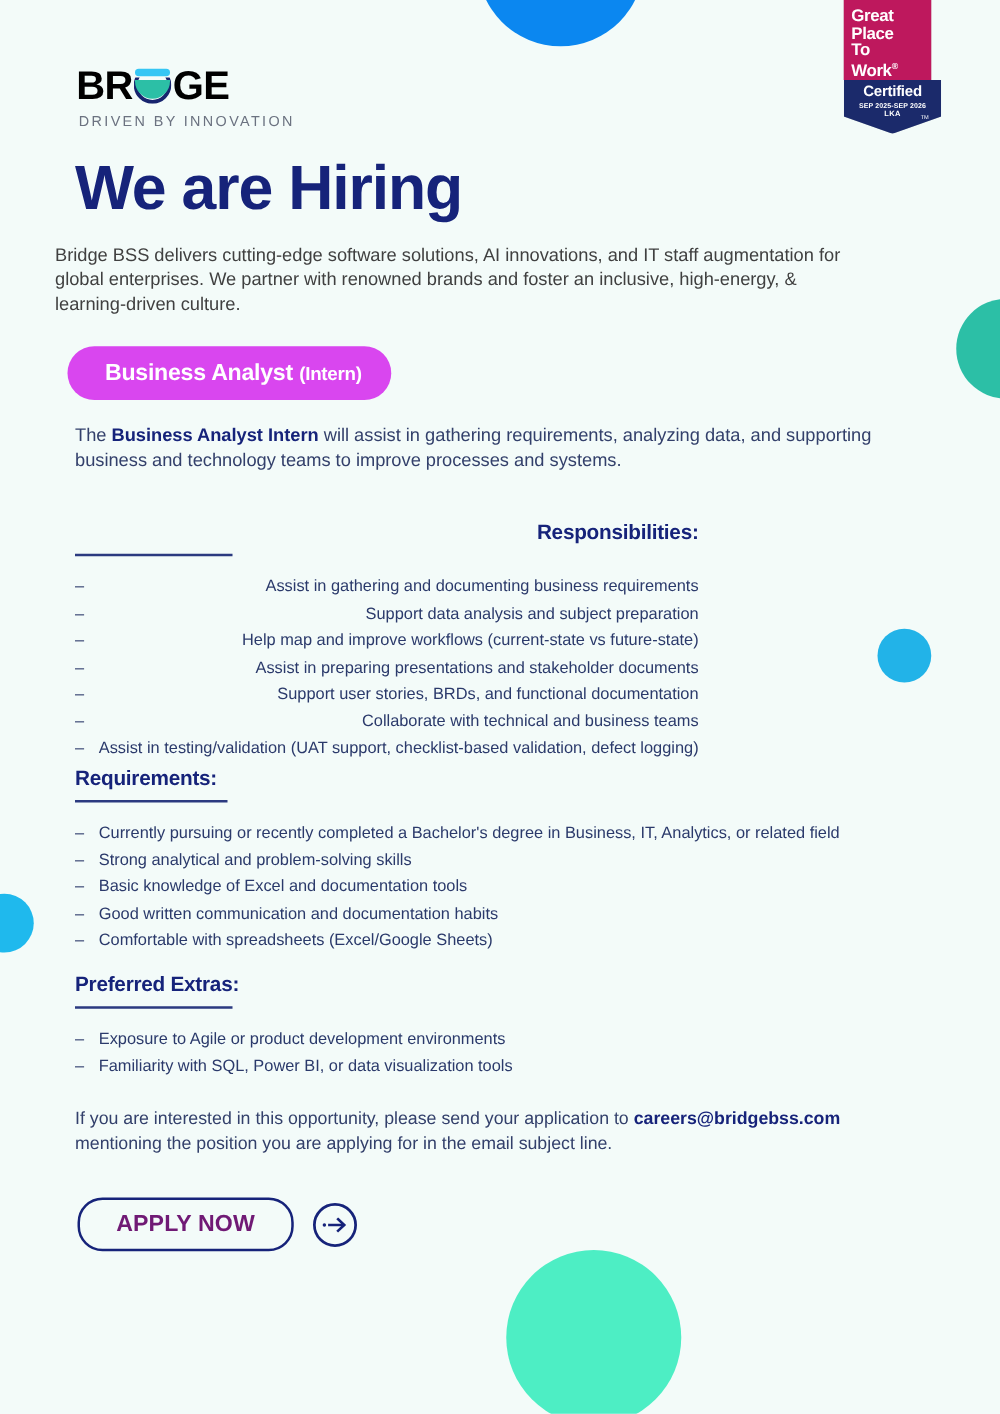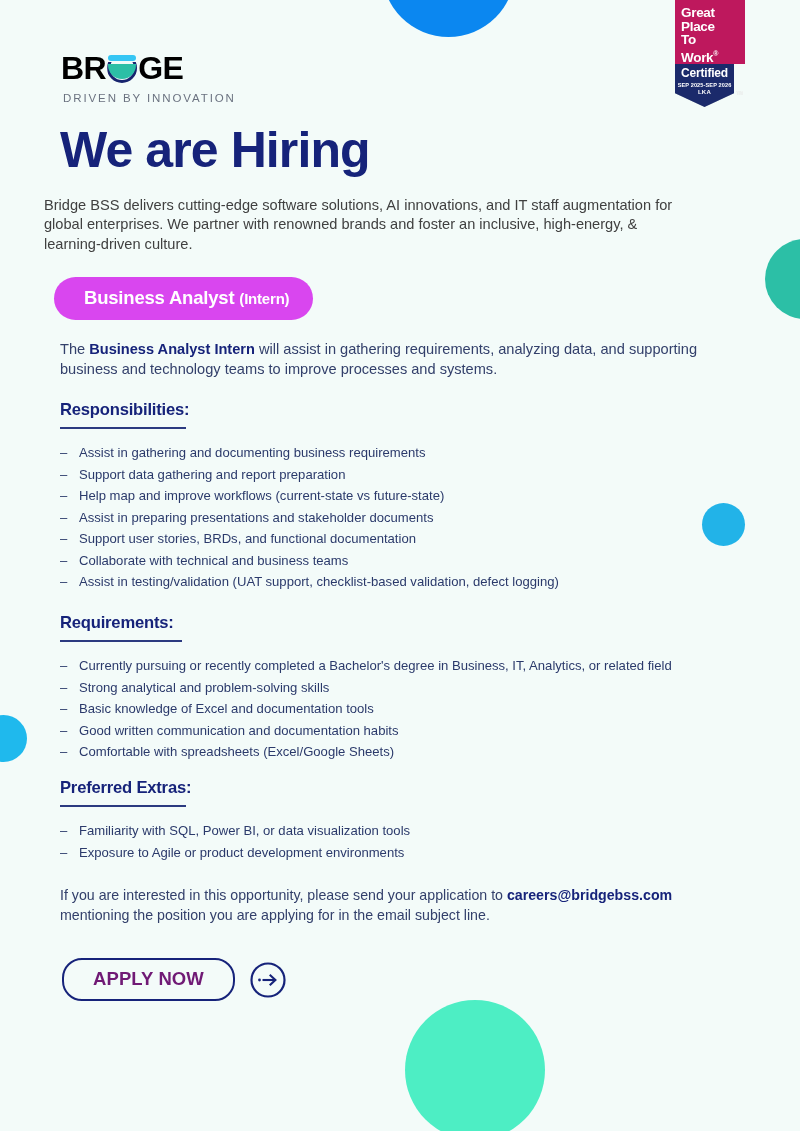--- a/index.html
+++ b/index.html
@@ -90,21 +90,21 @@
     color: #fff;
     padding: 6px 0 0 6px;
     font-weight: bold;
     font-size: 13.5px;
     line-height: 13.5px;
     letter-spacing: -0.3px;
   }
   #gptw-badge .red span.reg { font-size: 7px; vertical-align: super; }
   #gptw-badge .navy {
     position: absolute; top: 64px; left: 0;
-    width: 59px; height: 43px;
+    width: 78px; height: 43px;
     background: #1b2a6b;
     color: #fff;
     text-align: center;
     clip-path: polygon(0 0, 100% 0, 100% 68%, 50% 100%, 0 68%);
   }
   #gptw-badge .navy .cert {
     font-size: 12px; font-weight: bold; margin-top: 2px; letter-spacing: -.2px;
   }
   #gptw-badge .navy .dates {
     font-size: 5.6px; font-weight: bold; margin-top: 2px; letter-spacing: .1px;
@@ -161,21 +161,21 @@
     position: absolute; left: 60px; top: 340px;
     width: 645px;
     font-size: 14.6px;
     line-height: 19.5px;
     color: #33406b;
   }
   #job-summary b { color: #16237a; }
 
   
   .section { position: absolute; left: 60px; }
-  #section-responsibilities { top: 400px; }
+  #section-responsibilities { top: 416px; text-align: right; }
   #section-requirements     { top: 613px; }
   #section-extras           { top: 778px; }
 
   .section-title {
     font-size: 16.6px;
     font-weight: bold;
     color: #16237a;
     letter-spacing: -0.2px;
   }
   .section-rule {
@@ -286,21 +286,21 @@
 
   <p id="job-summary">
     <span>The </span><b>Business Analyst Intern</b><span> will assist in gathering requirements, analyzing data, and supporting business and technology teams to improve processes and systems.</span>
   </p>
 
   <div class="section" id="section-responsibilities">
     <div class="section-title">Responsibilities:</div>
     <div class="section-rule"></div>
     <ul class="bullet-list">
       <li>Assist in gathering and documenting business requirements</li>
-      <li>Support data gathering and report preparation</li>
+      <li>Support data analysis and subject preparation</li>
       <li>Help map and improve workflows (current-state vs future-state)</li>
       <li>Assist in preparing presentations and stakeholder documents</li>
       <li>Support user stories, BRDs, and functional documentation</li>
       <li>Collaborate with technical and business teams</li>
       <li>Assist in testing/validation (UAT support, checklist-based validation, defect logging)</li>
     </ul>
   </div>
 
   <div class="section" id="section-requirements">
     <div class="section-title">Requirements:</div>
@@ -311,22 +311,22 @@
       <li>Basic knowledge of Excel and documentation tools</li>
       <li>Good written communication and documentation habits</li>
       <li>Comfortable with spreadsheets (Excel/Google Sheets)</li>
     </ul>
   </div>
 
   <div class="section" id="section-extras">
     <div class="section-title">Preferred Extras:</div>
     <div class="section-rule"></div>
     <ul class="bullet-list">
+      <li>Exposure to Agile or product development environments</li>
       <li>Familiarity with SQL, Power BI, or data visualization tools</li>
-      <li>Exposure to Agile or product development environments</li>
     </ul>
   </div>
 
   <p id="contact">
     <span>If you are interested in this opportunity, please send your application to </span><b>careers@bridgebss.com</b><span> mentioning the position you are applying for in the email subject line.</span>
   </p>
 
   <div id="apply-row">
     <button id="apply-now-button">APPLY NOW</button>
     <svg id="apply-arrow-icon" width="38" height="38" viewBox="0 0 38 38">

